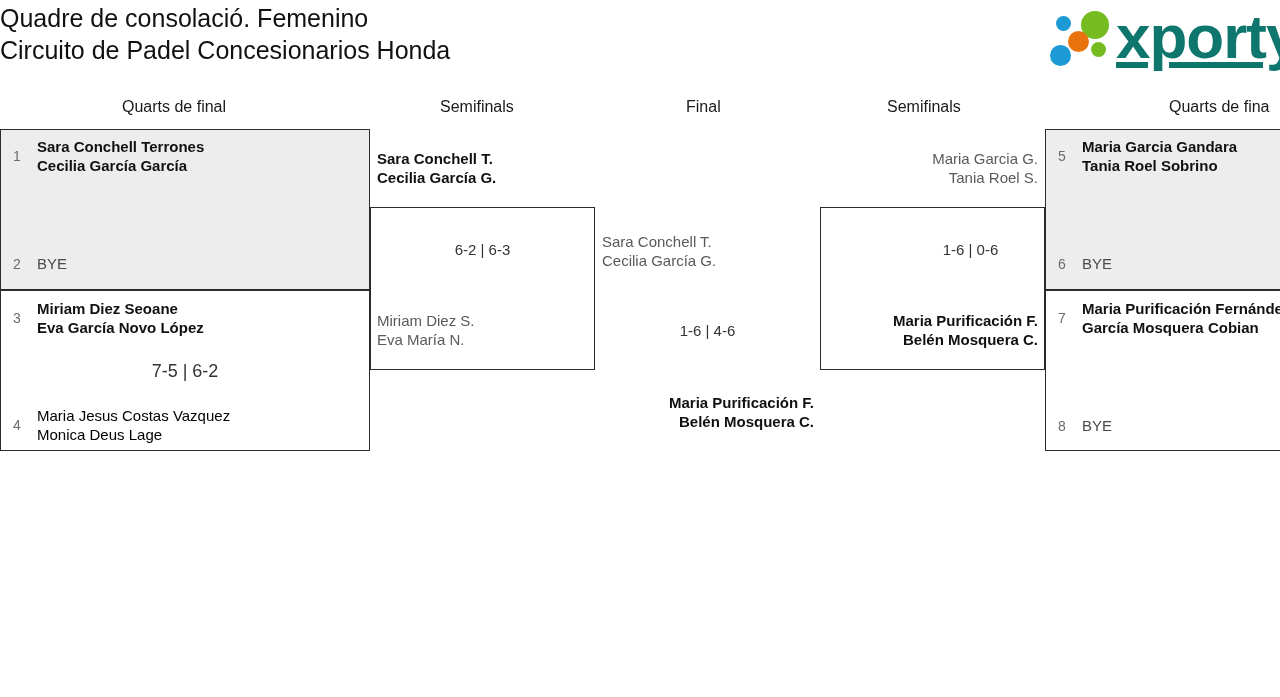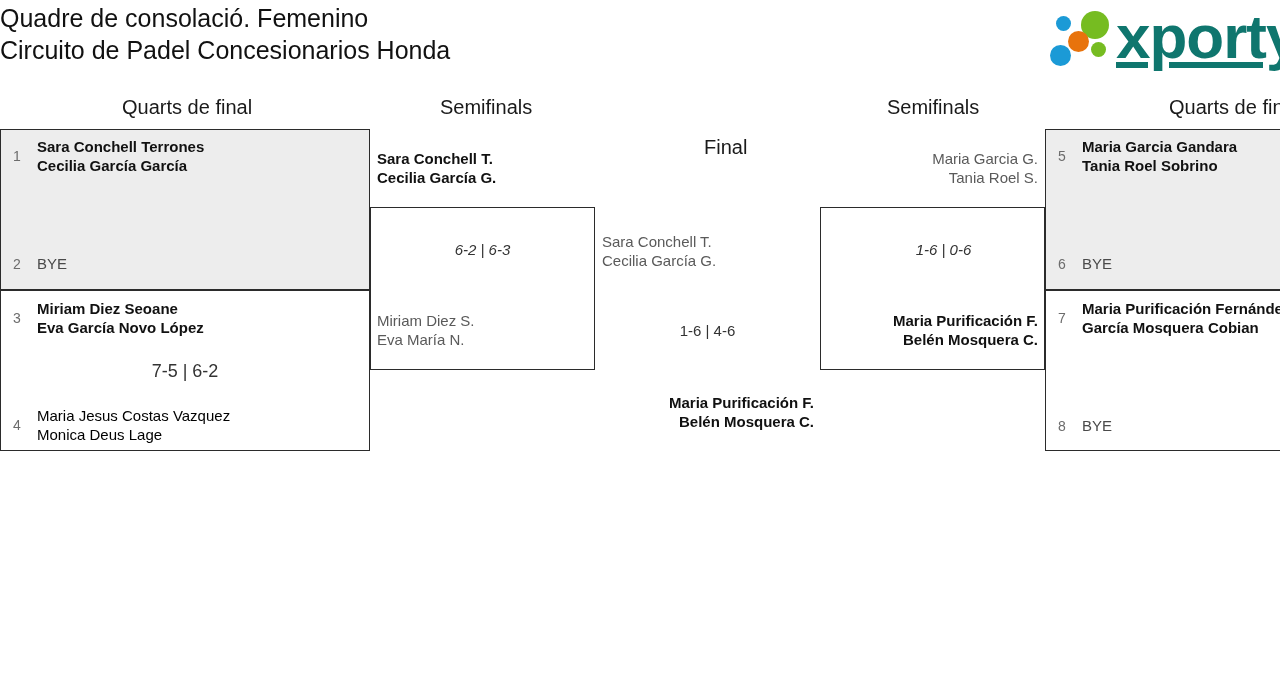--- a/index.html
+++ b/index.html
@@ -57,28 +57,28 @@
   #brand-logo .dot-blue-sm { left: 8px;  top: 8px;  width: 15px; height: 15px; background: #1b9ad6; }
   #brand-logo .dot-green-lg{ left: 33px; top: 3px;  width: 28px; height: 28px; background: #76bc21; }
   #brand-logo .dot-orange  { left: 20px; top: 23px; width: 21px; height: 21px; background: #e8730c; }
   #brand-logo .dot-green-sm{ left: 43px; top: 34px; width: 15px; height: 15px; background: #76bc21; }
   #brand-logo .dot-blue-lg { left: 2px;  top: 37px; width: 21px; height: 21px; background: #1b9ad6; }
 
   
   .round-header {
     position: absolute;
     top: 96px;
-    font-size: 20px;
+    font-size: 16px;
     line-height: 22px;
     color: #1a1a1a;
     white-space: nowrap;
   }
   #round-header-qf-left   { left: 122px; }
   #round-header-sf-left   { left: 440px; }
-  #round-header-final     { left: 704px; margin-top: 40px; }
+  #round-header-final     { left: 686px; }
   #round-header-sf-right  { left: 887px; }
   #round-header-qf-right  { left: 1169px; }
 
   
   .match-box {
     position: absolute;
     border: 1px solid #2b2b2b;
     box-sizing: border-box;
     background: #ffffff;
   }
@@ -158,24 +158,23 @@
   #sf-right-top   { left: 828px; top: 149px; width: 210px; text-align: right; }
   #sf-right-bottom{ left: 828px; top: 311px; width: 210px; text-align: right; }
 
   .sf-score {
     position: absolute;
     font-size: 15px;
     line-height: 20px;
     color: #333333;
     text-align: center;
     white-space: nowrap;
-    font-style: italic;
   }
   #sf-score-left  { left: 370px; top: 240px; width: 225px; }
-  #sf-score-right { left: 820px; top: 240px; width: 247px; }
+  #sf-score-right { left: 820px; top: 240px; width: 247px; padding-left: 27px; }
 
   
   .final-names {
     position: absolute;
     font-size: 15px;
     line-height: 19px;
     white-space: nowrap;
   }
   .final-names.loser  { color: #5a5a5a; }
   .final-names.winner { font-weight: bold; color: #111111; }

